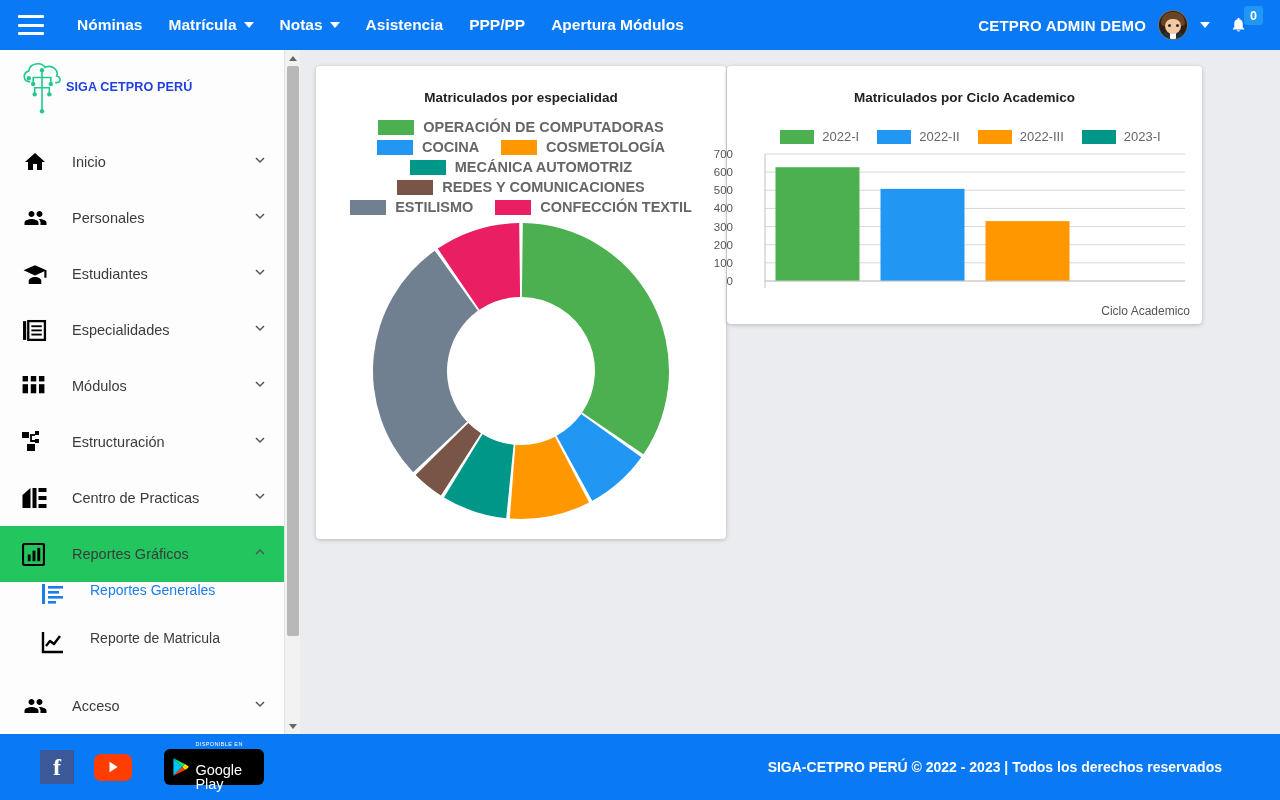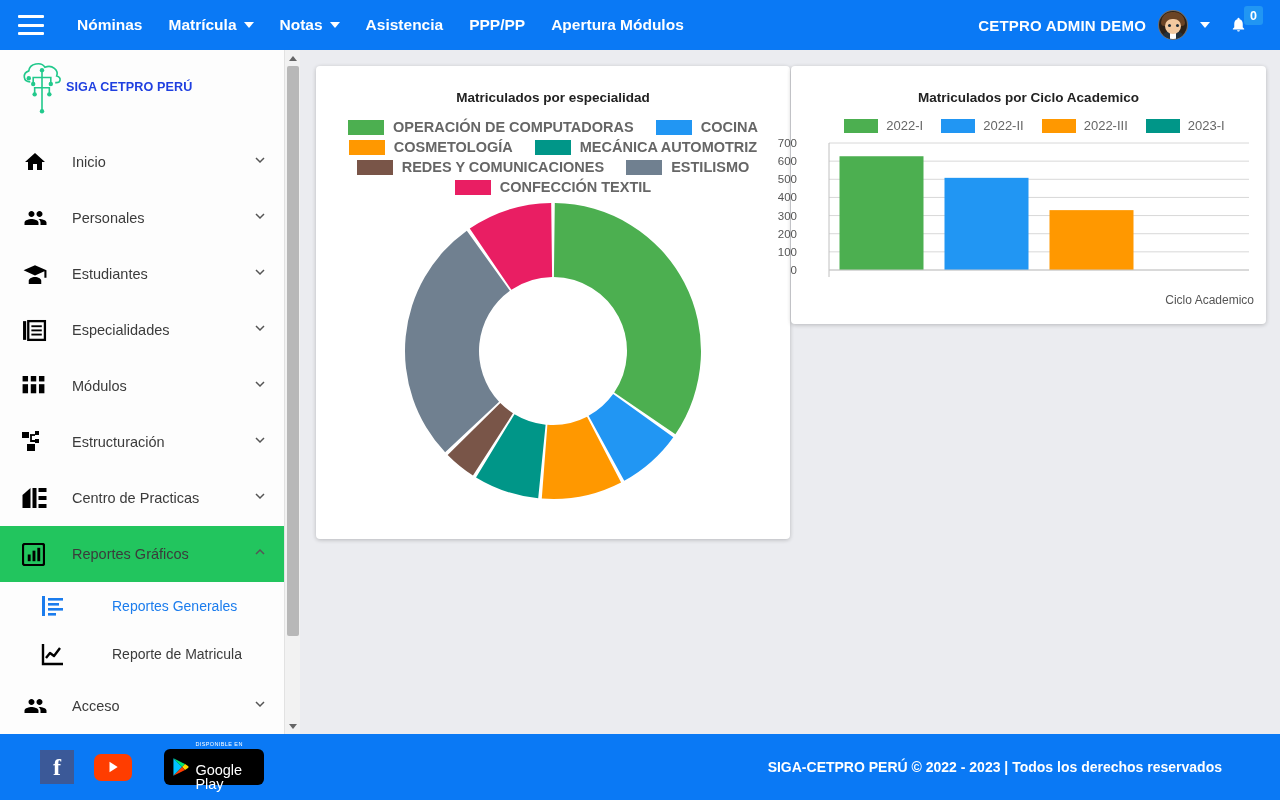--- a/index.html
+++ b/index.html
@@ -100,22 +100,22 @@
     width: 30px; height: 26px; flex: none;
     display:flex; align-items:center; justify-content:flex-start;
     color: #000;
   }
   .menu-label {
     font-size: 14.5px; color: #3b3b3b; margin-left: 20px;
     white-space: nowrap;
   }
   .menu-arrow { margin-left: auto; color: #555; }
   .submenu-item {
-    display:flex; align-items:center;
-    height: 48px; padding-left: 40px; cursor: pointer; gap: 22px;
+    display:flex; align-items:flex-start;
+    height: 48px; padding-left: 40px; cursor: pointer;
   }
   .submenu-icon { width: 28px; height: 24px; flex:none; }
   .submenu-label { font-size: 14px; margin-left: 22px; color: #3b3b3b; white-space: nowrap; }
   .submenu-label.sel { color: #1b7ced; }
 
   
   .sb-scroll {
     position: absolute; top: 50px; left: 284px;
     width: 16px; height: 684px;
     background: #f2f2f2;
@@ -139,21 +139,21 @@
     width: 979px; height: 684px;
     background: #ebecf0;
     overflow: hidden;
   }
   .cards { display: flex; gap: 0; padding: 16px 0 0 15px; align-items: flex-start; }
   .card {
     background: #fff;
     border-radius: 4px;
     box-shadow: 0 1px 4px rgba(0,0,0,.22);
   }
-  .card-pie { width: 474px; height: 473px; padding: 14px 12px 10px 12px; }
+  .card-pie { width: 410px; height: 473px; padding: 14px 12px 10px 12px; }
   .card-bar { width: 475px; height: 258px; margin-left: 1px; padding: 14px 12px 10px 12px; }
   .chart-title {
     text-align: center; font-size: 13.5px; font-weight: bold;
     color: #222; margin: 10px 0 0 0;
   }
 
   
   .pie-legend {
     margin-top: 14px;
     display: flex; flex-wrap: wrap; justify-content: center;
@@ -161,21 +161,21 @@
   }
   .lg { display: flex; align-items: center; gap: 9px; }
   .lg-sw { width: 36px; height: 15px; flex: none; }
   .lg-tx { font-size: 14.5px; color: #666; white-space: nowrap; font-weight: bold; }
 
   .donut-wrap { display:flex; justify-content:center; margin-top: 6px; }
 
   
   .bar-legend {
     display:flex; justify-content:center; align-items:center;
-    gap: 0 18px; margin-top: 13px; padding-left: 12px;
+    gap: 0 18px; margin-top: 24px; padding-left: 12px;
   }
   .blg { display:flex; align-items:center; gap: 8px; }
   .blg-sw { width: 34px; height: 14px; flex:none; }
   .blg-tx { font-size: 13px; color: #666; }
 
   .bar-area { position: relative; width: 452px; height: 150px; margin-top: 4px; }
   .ytick {
     position:absolute; right: 100%; transform: translateY(-50%);
     font-size: 11.5px; color: #555; padding-right: 6px; white-space:nowrap;
   }

